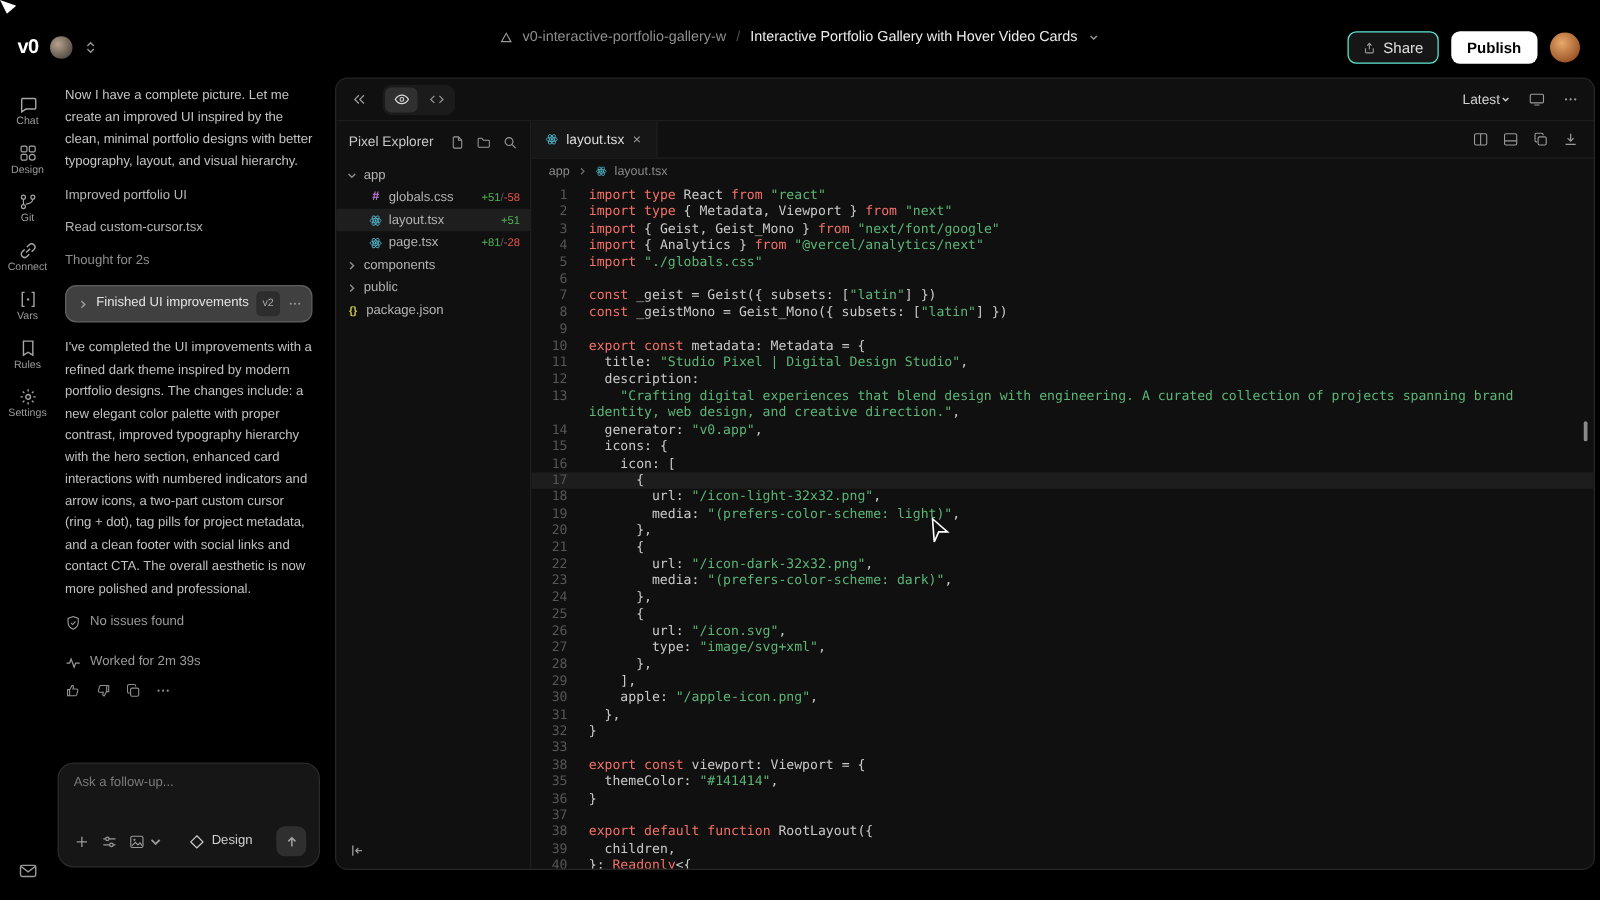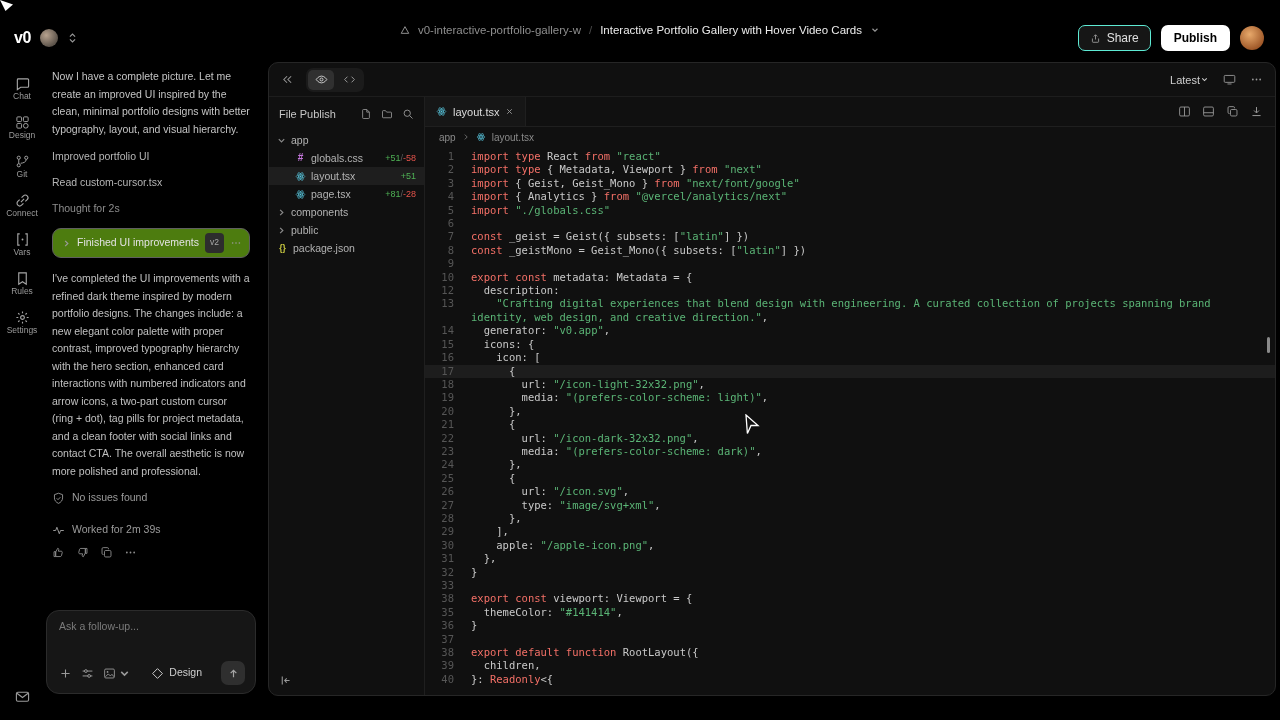--- a/index.html
+++ b/index.html
@@ -31,21 +31,21 @@
   .rail-item{width:40px;display:flex;flex-direction:column;align-items:center;gap:0;padding:4px 0;color:#a6a6a6;cursor:pointer}
   .rail-item svg{width:15px;height:15px}
   .rail-label{font-size:8.5px;color:#9a9a9a}
   .rail-bottom{margin-top:auto;margin-bottom:16px;color:#9a9a9a}
   
   .chat{position:absolute;top:62px;left:44px;width:216px;height:658px;padding:6px 10px 120px 8px;
     font-size:10.5px;line-height:17.5px;color:#c4c4c4;overflow:hidden}
   .chat-steps{margin-top:6px}
   .chat-step{height:26px;display:flex;align-items:center;color:#b5b5b5;cursor:pointer}
   .chat-step.dim{color:#8d8d8d}
-  .task-card{margin-top:6px;height:30px;border:1px solid #5f5f5f;background:#4d7c0f;border-radius:9px;
+  .task-card{margin-top:6px;height:30px;border:1px solid #5f5f5f;background:#404040;border-radius:9px;
     display:flex;align-items:center;gap:6px;padding:0 9px;cursor:pointer}
   .task-chev{color:#9a9a9a}
   .task-label{font-size:10.5px;color:#e3e3e3;white-space:nowrap}
   .task-ver{background:#2d2d2d;color:#a8a8a8;font-size:8.5px;border-radius:4px;padding:1px 5px}
   .task-more{margin-left:auto;color:#9a9a9a}
   .summary{margin-top:12px;color:#c0c0c0}
   .status-row{margin-top:4px;height:28px;display:flex;align-items:center;gap:7px;color:#9b9b9b}
   .status-row:first-of-type{margin-top:14px}
   .actions{display:flex;align-items:center;gap:11px;margin-top:2px;color:#8f8f8f}
   .actions svg{width:13px;height:13px;cursor:pointer}
@@ -379,21 +379,21 @@
             <circle cx="12.5" cy="8" r="1.1" fill="currentColor"></circle>
           </svg>
       </span>
     </div>
   </div>
 
   <div class="p-body">
 
     <aside class="fx">
       <div class="fx-head">
-        <span class="fx-title">File Publish</span>
+        <span class="fx-title">Pixel Explorer</span>
         <span>
           <svg viewBox="0 0 16 16">
               <path d="M9 2H4.5a1 1 0 00-1 1v10a1 1 0 001 1h7a1 1 0 001-1V5.5z" fill="none" stroke="currentColor" stroke-width="1.1"></path>
               <path d="M9 2v3.5h3.5" fill="none" stroke="currentColor" stroke-width="1.1"></path>
             </svg>
         </span>
         <span>
           <svg viewBox="0 0 16 16">
               <path d="M2 4.5a1 1 0 011-1h3l1.5 2H13a1 1 0 011 1V12a1 1 0 01-1 1H3a1 1 0 01-1-1z" fill="none" stroke="currentColor" stroke-width="1.1"></path>
             </svg>
@@ -561,20 +561,24 @@
             </div>
             <div class="cl">
               <span class="ln">9</span>
               <span class="lc">&nbsp;</span>
             </div>
             <div class="cl">
               <span class="ln">10</span>
               <span class="lc"><span class="tok-kw">export</span> <span class="tok-kw">const</span> metadata: Metadata = {</span>
             </div>
             <div class="cl">
+              <span class="ln">11</span>
+              <span class="lc">  title: <span class="tok-str">"Studio Pixel | Digital Design Studio"</span>,</span>
+            </div>
+            <div class="cl">
               <span class="ln">12</span>
               <span class="lc">  description:</span>
             </div>
             <div class="cl">
               <span class="ln">13</span>
               <span class="lc">    <span class="tok-str">"Crafting digital experiences that blend design with engineering. A curated collection of projects spanning brand identity, web design, and creative direction."</span>,</span>
             </div>
             <div class="cl">
               <span class="ln">14</span>
               <span class="lc">  generator: <span class="tok-str">"v0.app"</span>,</span>

